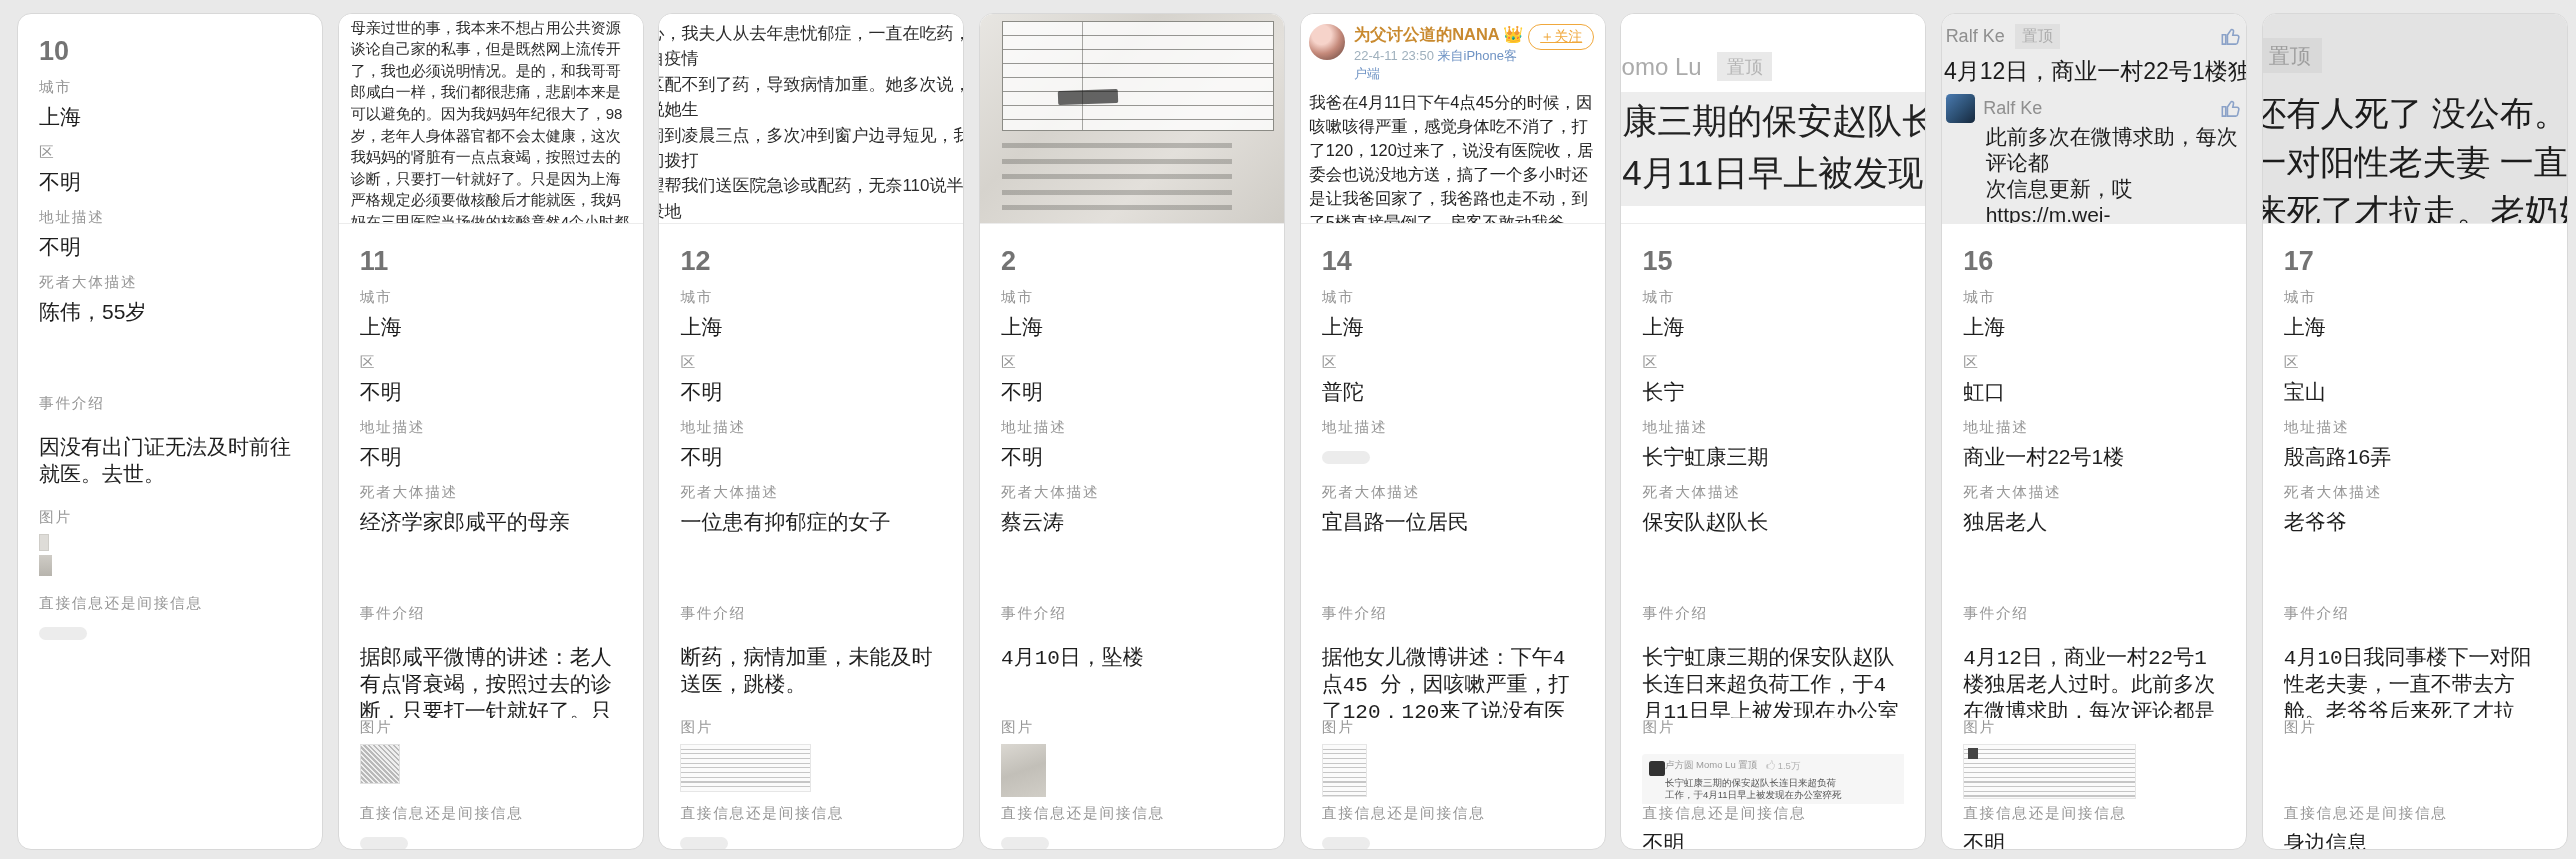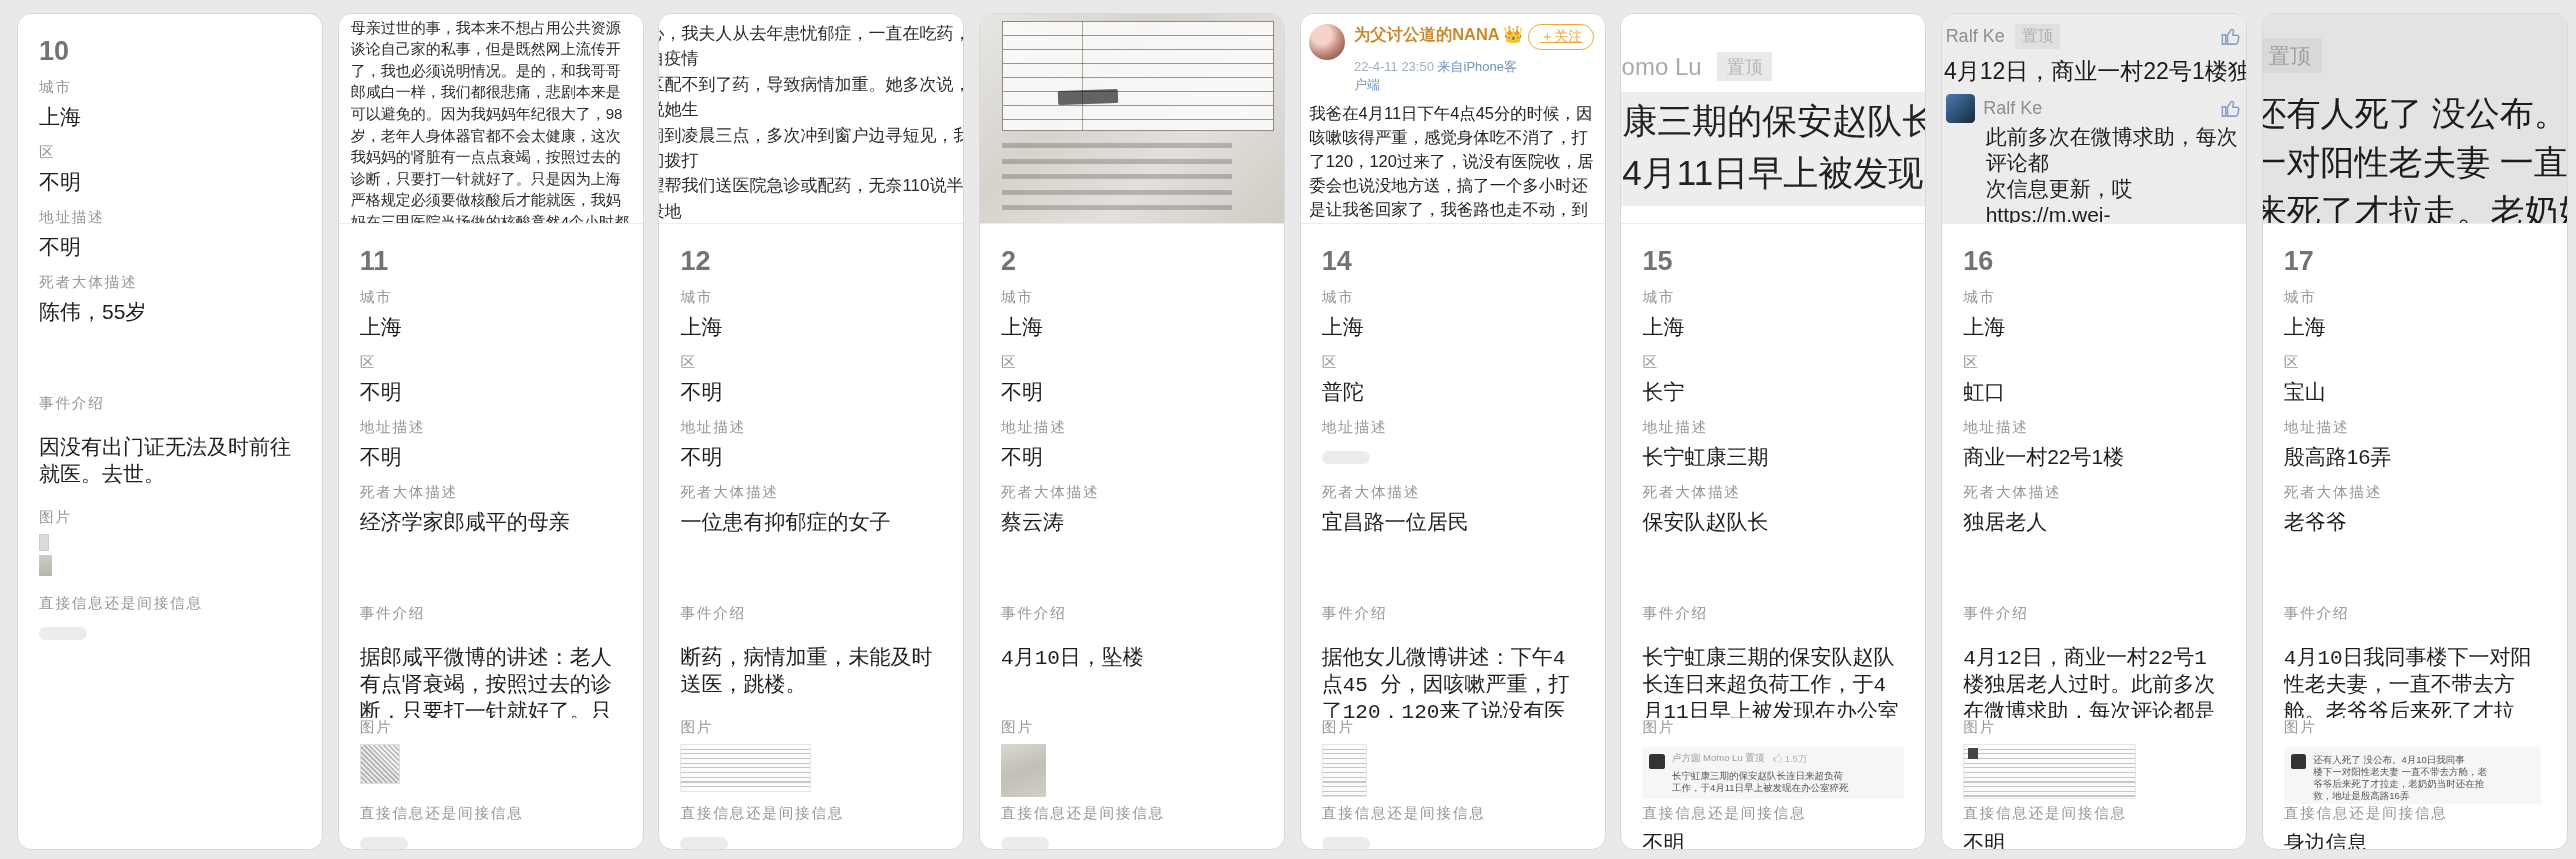--- a/index.html
+++ b/index.html
@@ -23,21 +23,21 @@
       linear-gradient(90deg,rgba(0,0,0,0) 0 79px,rgba(70,70,64,.45) 79px 80px,rgba(0,0,0,0) 80px 100%);}
   .doc-sign{position:absolute;left:78px;top:76px;width:60px;height:14px;background:rgba(20,20,20,.65);border-radius:1.7px;transform:rotate(-2deg);}
   .doc-notes{position:absolute;left:22.4px;right:52px;top:129px;height:69px;
     background:repeating-linear-gradient(180deg,rgba(60,60,55,.5) 0 5.2px,rgba(0,0,0,0) 5.2px 15.5px);opacity:.55;}
   
   .wb-head{display:flex;align-items:flex-start;padding:10.4px 10.4px 0 8.6px;}
   .wb-ava{width:36px;height:36px;border-radius:50%;flex:none;
     background:radial-gradient(circle at 35% 30%,#f6d3ca 0 28%,#c58a7b 55%,#5f4038 100%);}
   .wb-id{margin-left:8.6px;}
   .wb-nm{font-size:16.4px;font-weight:700;color:#c98a2f;}
-  .wb-meta{font-size:13px;margin-top:12px;}
+  .wb-meta{font-size:13px;margin-top:1px;}
   .wb-meta .t{color:#9fb0bd;}
   .wb-meta .src{color:#6f93c4;}
   .wb-follow{margin-left:auto;border:1.7px solid #f0a83c;color:#f0a83c;font-size:14px;border-radius:14px;
     padding:2.6px 11.2px;white-space:nowrap;text-decoration:underline;}
   .wb-body{padding:7px 8.6px 0 8.6px;font-size:16.4px;line-height:24px;color:#222;}
   
   .momo-head{margin:38px 0 0 -5.2px;display:flex;align-items:center;gap:15.5px;}
   .momo-name{font-size:24px;color:#ababab;}
   .pin{background:#e9e9e9;color:#b4b4b4;font-size:18px;padding:2.6px 9.5px;}
   .momo-big{margin-top:10.4px;background:#ededed;font-size:35px;line-height:52px;color:#222;
@@ -74,21 +74,21 @@
   .th-strip2{width:13px;height:21px;background:linear-gradient(#cfccc6,#b7b4ad);}
   .th-noise{width:40px;height:40px;border:0.9px solid #e0e0e0;
     background:repeating-linear-gradient(45deg,#b9b9b9 0 1.7px,#efefef 1.7px 3.5px);}
   .th-bars{border:0.9px solid #e6e6e6;background:#fbfbfb;
     background-image:repeating-linear-gradient(180deg,rgba(0,0,0,0) 0 3.5px,#c6c6c6 3.5px 4.7px);}
   .th-b12{width:131px;height:48px;}
   .th-b14{width:45px;height:53px;}
   .th-b16{width:173px;height:55px;position:relative;}
   .th-b16::before{content:"";position:absolute;left:3.5px;top:3.5px;width:10.4px;height:10.4px;background:#444;}
   .th-photo{width:45px;height:53px;background:linear-gradient(160deg,#dbd8d2,#c2bfb8 50%,#d1cec7);}
-  .th-card{background:#f6f6f6;border-radius:3.5px;padding:5.2px 7px;display:flex;gap:7px;width:278px;margin-top:10px;}
+  .th-card{background:#f6f6f6;border-radius:3.5px;padding:5.2px 7px;display:flex;gap:0;width:278px;margin-top:17px;}
   .tc-ava{width:15.5px;height:15.5px;background:#333;border-radius:2.6px;flex:none;margin-top:1.7px;}
   .tc-l1{font-size:9.5px;color:#9a9a9a;white-space:nowrap;display:flex;gap:8.6px;}
   .tc-like{color:#b0b0b0;}
   .tc-l2{font-size:9.5px;color:#555;line-height:12px;white-space:pre-line;margin-top:1.7px;}
   .th-c17{width:257px;}
 </style>
 </head>
 <body>
 
 <div class="rail">
@@ -444,27 +444,20 @@
       <div class="fld-d">
           <div class="lab">死者大体描述</div>
         <div class="val">老爷爷</div>
         </div>
       <div class="fld-i">
           <div class="lab">事件介绍</div>
         <div class="val">4月10日我同事楼下一对阳性老夫妻，一直不带去方舱。老爷爷后来死了才拉走，老奶奶当时还在抢救。地址是殷高路16弄</div>
         </div>
       <div class="fld-img">
           <div class="lab">图片</div>
-        <div class="th-card th-c17">
-          <div class="tc-ava"></div>
-          <div class="tc-l2">还有人死了 没公布。4月10日我同事
-楼下一对阳性老夫妻 一直不带去方舱，老
-爷爷后来死了才拉走，老奶奶当时还在抢
-救，地址是殷高路16弄</div>
-        </div>
         </div>
       <div class="fld-dir">
           <div class="lab">直接信息还是间接信息</div>
         <div class="val">身边信息</div>
         </div>
     </div>
   </article>
 
 </div>
 

